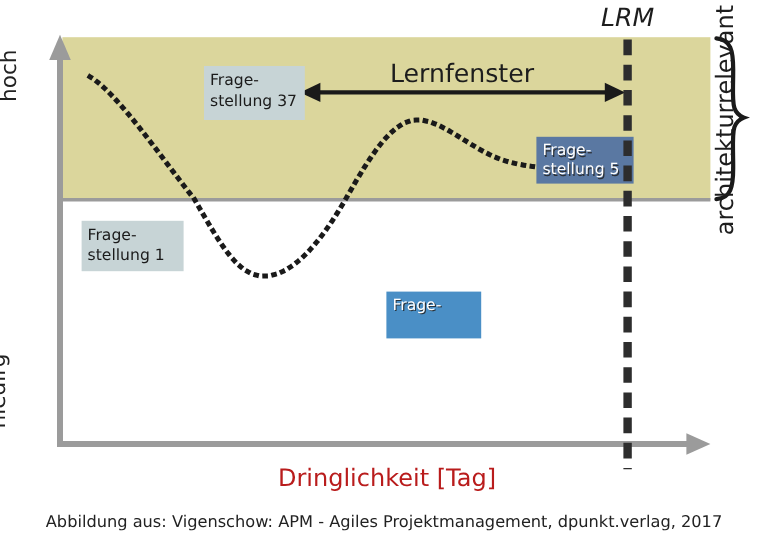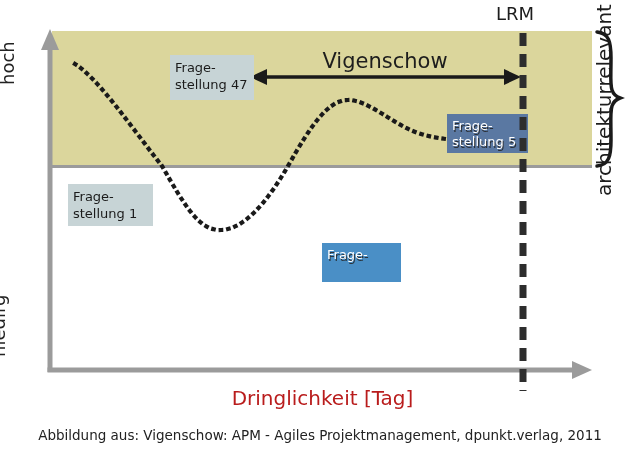--- a/index.html
+++ b/index.html
@@ -7,21 +7,21 @@
     position:relative; width:640px; height:450px; background:#ffffff;
     font-family:"DejaVu Sans", "Liberation Sans", sans-serif; color:#1a1a1a;
     overflow:hidden;
   }
   .layer { position:absolute; left:0; top:0; }
   .txt { position:absolute; white-space:nowrap; color:#222; }
   .vtxt {
     position:absolute; white-space:nowrap; color:#222;
     transform:rotate(-90deg); transform-origin:left bottom;
   }
-  .lrm-label   { left:496px; top:3px;  width:54px;  font-size:18px; text-align:left; font-weight:500; color:#1d1d1d; }
+  .lrm-label   { left:496px; top:3px;  width:54px;  font-size:21px; text-align:center; font-weight:500; color:#1d1d1d;font-style:italic; }
   .lw-label    { left:300px; top:49px; width:170px; font-size:21px; text-align:center; color:#1d1d1d; }
   .x-label     { left:220px; top:386px; width:205px; font-size:20px; text-align:center; color:#b91c1c; }
   .caption     { left:0;    top:427px; width:640px; font-size:13.5px; text-align:center; color:#222; }
   .hoch        { left:19px;  top:63px;  font-size:18px; line-height:22px; }
   .niedirg     { left:11px;  top:333px; font-size:18px; line-height:24px; }
   .arch-label  { left:617px; top:170px; font-size:20px; line-height:26px; color:#1d1d1d; }
   .qbox {
     position:absolute; box-sizing:border-box; padding:4px 5px 3px 5px;
     font-size:13px; line-height:17px; z-index:2;
   }
@@ -69,40 +69,40 @@
              C 609 33, 611 42, 611 58
              C 611 76, 610 84, 612 90
              C 613.5 94.5, 616 96.5, 620 98
              C 616 99.5, 613.5 101.5, 612 106
              C 610 112, 611 122, 611 140
              C 611 156, 609 165, 597 166" fill="none" stroke="#1a1a1a" stroke-width="3.5" stroke-linecap="round"></path>
   </svg>
 
   <div class="qbox q-light q26">
     <span class="l">Frage-</span>
-    <span class="l">stellung 47</span>
+    <span class="l">stellung 37</span>
   </div>
   <div class="qbox q-light q11">
     <span class="l">Frage-</span>
     <span class="l">stellung 1</span>
   </div>
   <div class="qbox q-slate q13">
     <span class="l">Frage-</span>
     <span class="l">stellung 5</span>
   </div>
   <div class="qbox q-blue q17">
     <span class="l">Frage-</span>
   </div>
 
   <svg class="overlay layer" width="640" height="450" viewBox="0 0 640 450">
     <line x1="523" y1="33" x2="523" y2="391" stroke="#2d2d2d" stroke-width="7" stroke-dasharray="13 8"></line>
   </svg>
 
   <div class="txt lrm-label">LRM</div>
-  <div class="txt lw-label">Vigenschow</div>
+  <div class="txt lw-label">Lernfenster</div>
   <div class="vtxt hoch">hoch</div>
 
   <div class="vtxt niedirg">niedirg</div>
   <div class="vtxt arch-label">architekturrelevant</div>
   <div class="txt x-label">Dringlichkeit [Tag]</div>
-  <div class="txt caption">Abbildung aus: Vigenschow: APM - Agiles Projektmanagement, dpunkt.verlag, 2011</div>
+  <div class="txt caption">Abbildung aus: Vigenschow: APM - Agiles Projektmanagement, dpunkt.verlag, 2017</div>
 
 </div>
 
 </body></html>

